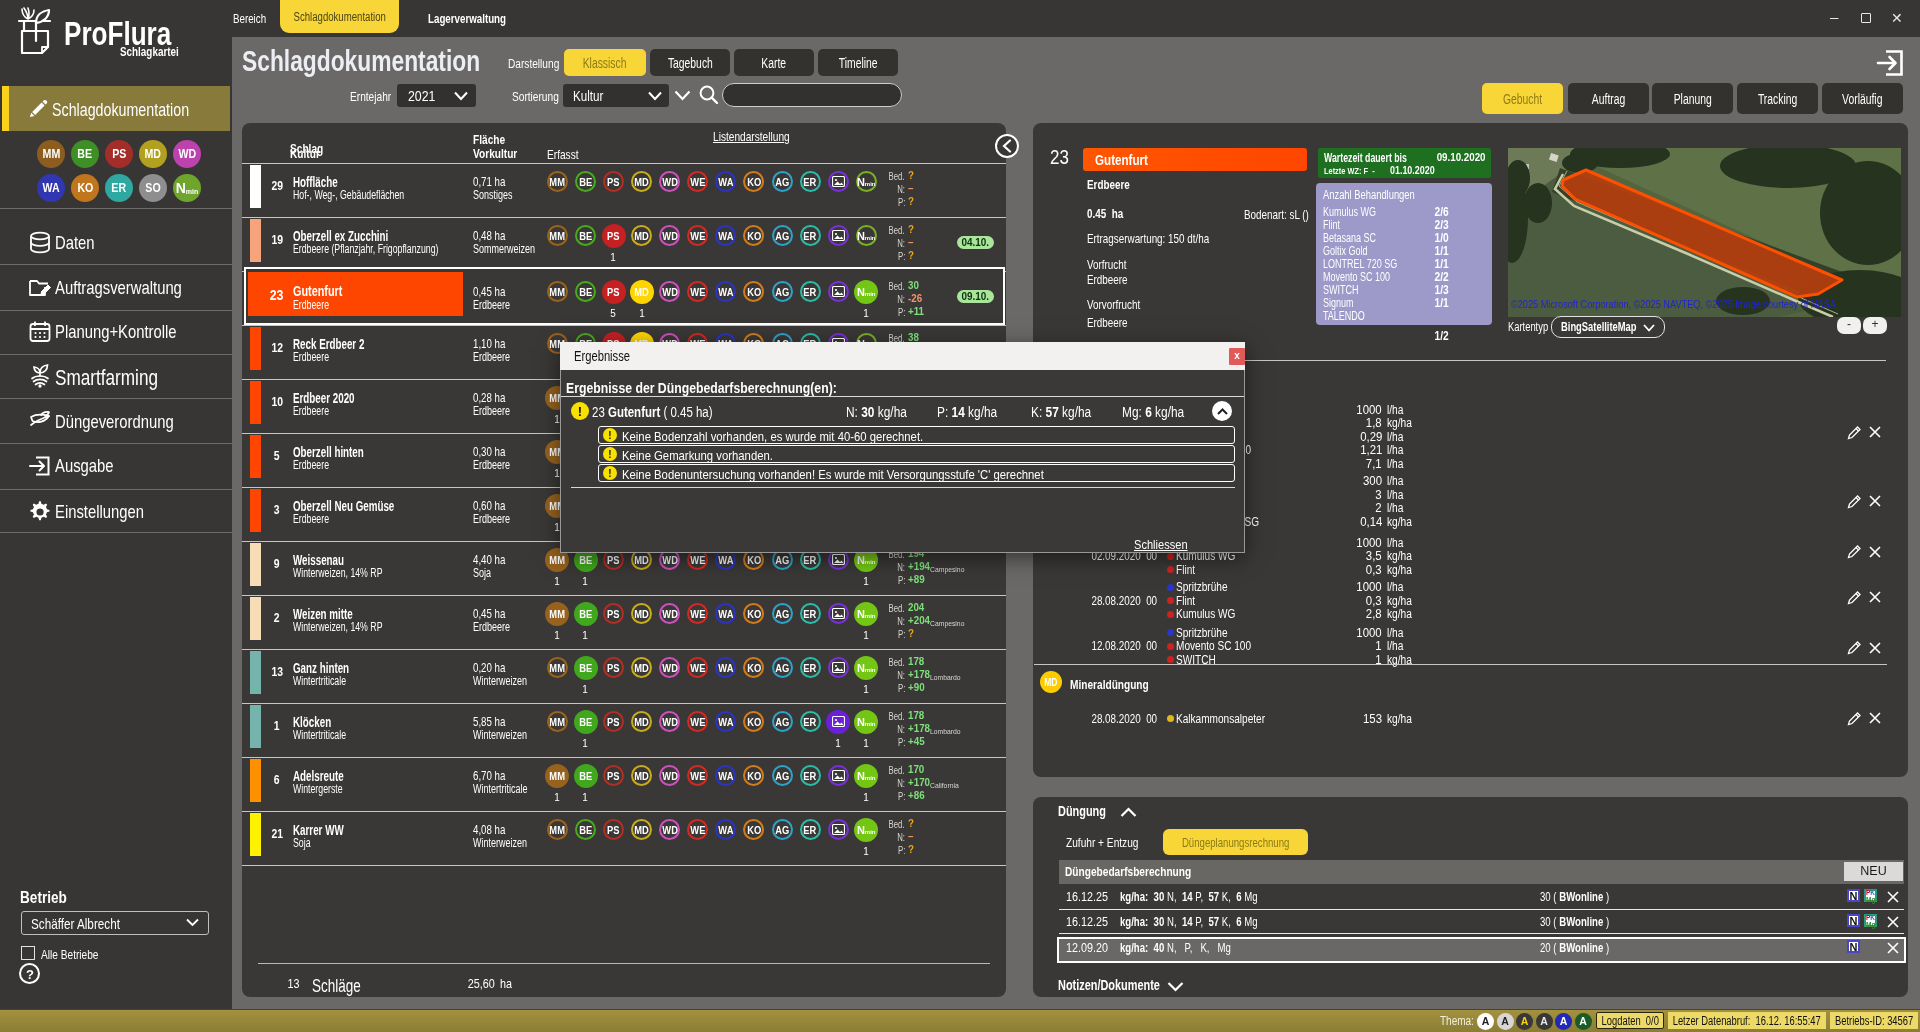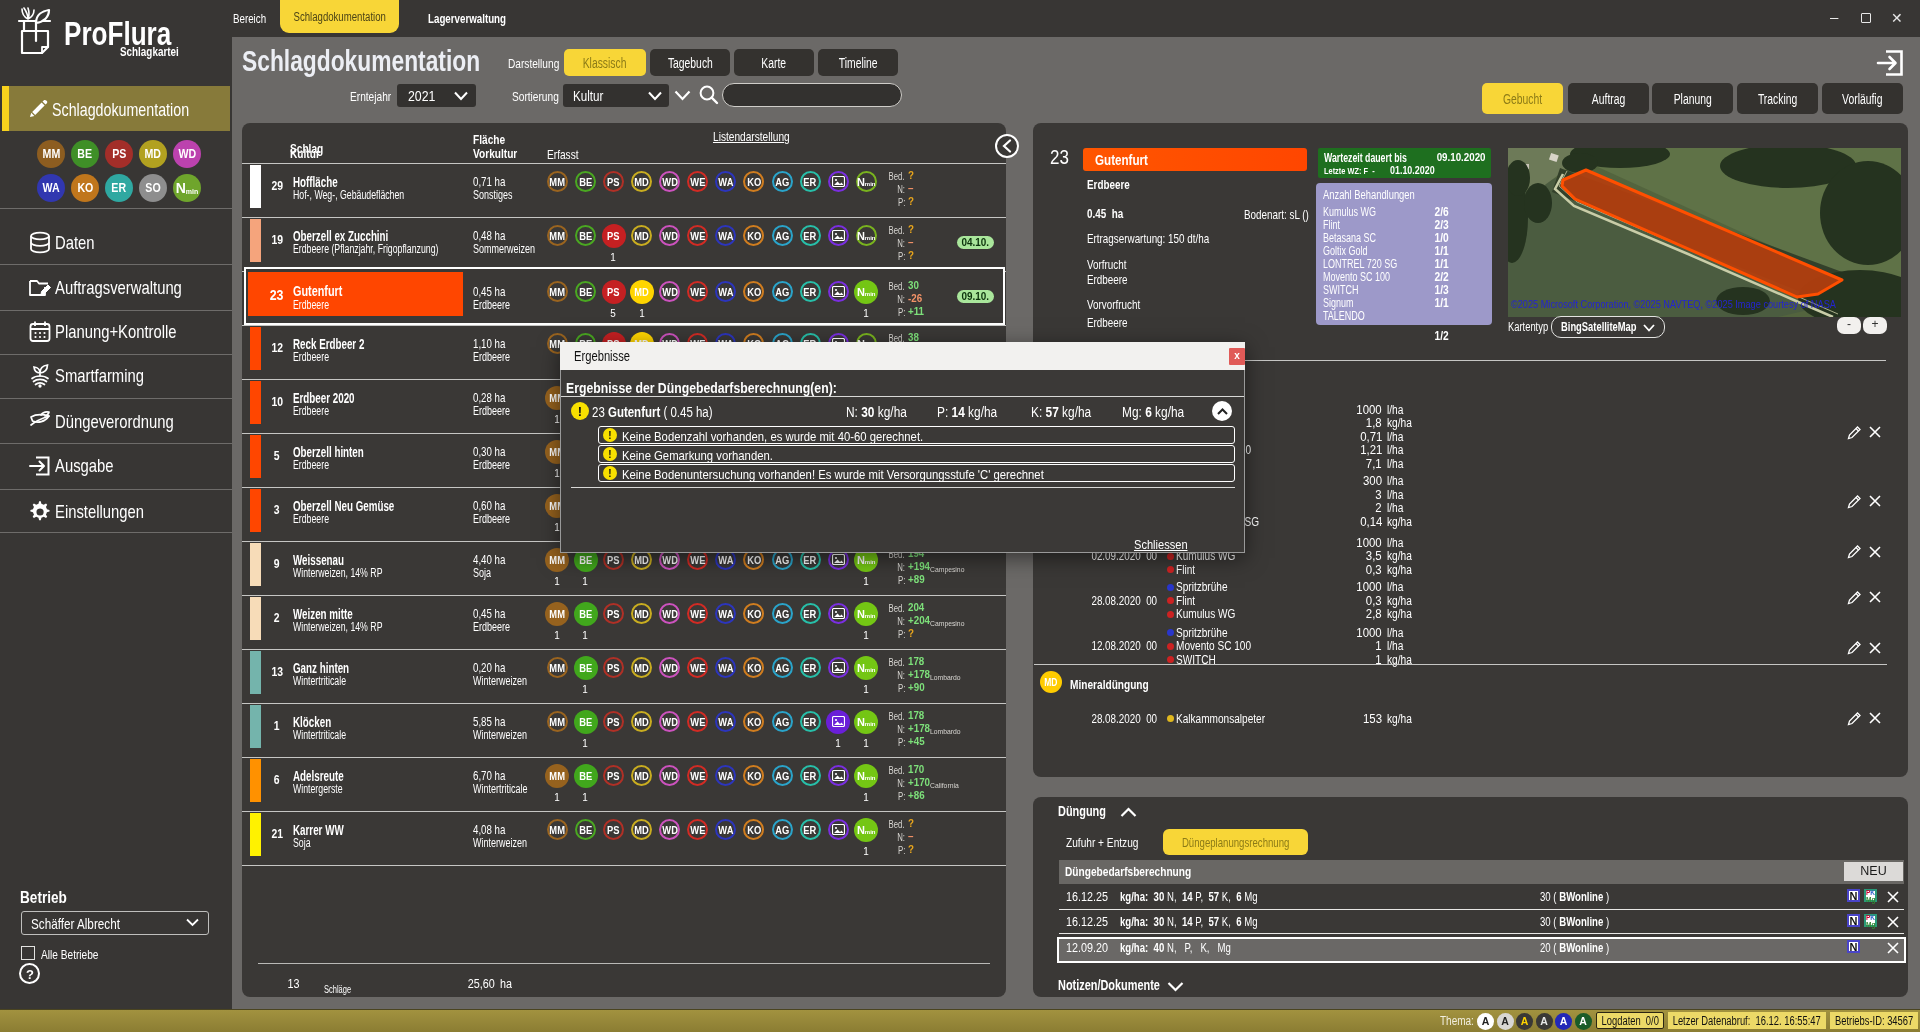--- a/index.html
+++ b/index.html
@@ -133,21 +133,21 @@
     <div class="t" style="left:55.0px;top:321.0px;font-size:19px;"><span style="transform:scaleX(0.78);transform-origin:0 50%;">Planung+Kontrolle</span></div>
     <svg class="ico" style="left:28px;top:364px;" width="24" height="24" viewBox="0 0 24 24">
       <g fill="none" stroke="#fff" stroke-width="1.7" stroke-linecap="round">
         <path d="M12 12 V7 M12 9 C12 4 15 1.5 19.5 1 C19.3 6 16.5 8.7 12 9 Z M12 9 C12 5.5 10 3.5 6 3 C6.3 7 8.5 8.8 12 9 Z"></path>
         <path d="M4 14.5 C6 12.8 9 12 12 12 C15 12 18 12.8 20 14.5"></path>
         <path d="M5.5 17.5 C7.3 16 9.6 15.3 12 15.3 C14.4 15.3 16.7 16 18.5 17.5"></path>
         <path d="M7.5 20.5 C8.8 19.4 10.3 18.8 12 18.8 C13.7 18.8 15.2 19.4 16.5 20.5"></path>
         <circle cx="12" cy="22" r="0.8" fill="#fff"></circle>
       </g>
     </svg>
-    <div class="t" style="left:55.0px;top:365.0px;font-size:19px;"><span style="transform:scaleX(0.78);transform-origin:0 50%;">Smartfarming</span></div>
+    <div class="t" style="left:55.0px;top:365.0px;font-size:22px;"><span style="transform:scaleX(0.78);transform-origin:0 50%;">Smartfarming</span></div>
     <svg class="ico" style="left:28px;top:410px;" width="24" height="24" viewBox="0 0 24 24">
       <g fill="none" stroke="#fff" stroke-width="1.7" stroke-linecap="round" stroke-linejoin="round">
         <path d="M3 7 C8 4 14 4 21 6 C17 12 10 13.5 4.5 11 Z"></path>
         <path d="M21 6 C15 8 9 10 3 15"></path>
         <path d="M13 5 C14.5 2.5 17.5 1.5 21 2 C20.5 4 19 5.5 17 6"></path>
       </g>
     </svg>
     <div class="t" style="left:55.0px;top:411.0px;font-size:19px;"><span style="transform:scaleX(0.78);transform-origin:0 50%;">Düngeverordnung</span></div>
     <svg class="ico" style="left:28px;top:454px;" width="24" height="24" viewBox="0 0 24 24">
       <g fill="none" stroke="#fff" stroke-width="2">
@@ -1275,21 +1275,21 @@
       </div>
     </div>
     <div class="t" style="left:908.0px;top:842.9px;font-size:11.5px;"><span style="transform:scaleX(0.85);transform-origin:0 50%;"><span class="qm">?</span></span></div>
     <div class="row-line" style="left:242px;top:865px;"></div>
     <div class="sep" style="left:258px;top:963px;width:732px;"></div>
     <div class="t" style="left:284.0px;top:976.0px;font-size:13.5px;">
       <div style="width:20px;display:flex;justify-content:center;">
         <span style="transform:scaleX(0.8);transform-origin:50% 50%;">13</span>
       </div>
     </div>
-    <div class="t" style="left:324px;top:976.0px;font-size:10px;margin-top:8px;"><span style="transform:scaleX(0.75);transform-origin:0 50%;">Schläge</span></div>
+    <div class="t" style="left:312px;top:976.0px;font-size:18px;"><span style="transform:scaleX(0.75);transform-origin:0 50%;">Schläge</span></div>
     <div class="t" style="left:422.0px;top:976.0px;font-size:13.5px;">
       <div style="width:73px;display:flex;justify-content:flex-end;">
         <span style="transform:scaleX(0.8);transform-origin:100% 50%;">25,60</span>
       </div>
     </div>
     <div class="t" style="left:500.0px;top:976.0px;font-size:13.5px;"><span style="transform:scaleX(0.8);transform-origin:0 50%;">ha</span></div>
     <div class="abs panel" style="left:1033px;top:123px;width:875px;height:654px;"></div>
     <div class="t" style="left:1050.0px;top:146.0px;font-size:20px;"><span style="transform:scaleX(0.85);transform-origin:0 50%;">23</span></div>
     <div class="abs" style="left:1083px;top:148px;width:224px;height:23px;border-radius:3px;background:linear-gradient(90deg,#ff5600,#ff4600);"></div>
     <div class="t b" style="left:1095.0px;top:151.0px;font-size:15.5px;"><span style="transform:scaleX(0.75);transform-origin:0 50%;">Gutenfurt</span></div>
@@ -1421,21 +1421,21 @@
     <div class="t" style="left:1334.0px;top:416.1px;font-size:12px;">
       <div style="width:48px;display:flex;justify-content:flex-end;">
         <span style="transform:scaleX(0.95);transform-origin:100% 50%;">1,8</span>
       </div>
     </div>
     <div class="t" style="left:1387.0px;top:416.1px;font-size:12px;"><span style="transform:scaleX(0.85);transform-origin:0 50%;">kg/ha</span></div>
     <div class="abs" style="left:1167.0px;top:433.2px;width:7px;height:7px;border-radius:50%;background:#cc2222;"></div>
     <div class="t" style="left:1176.0px;top:429.7px;font-size:12px;"><span style="transform:scaleX(0.84);transform-origin:0 50%;">Flint</span></div>
     <div class="t" style="left:1334.0px;top:429.7px;font-size:12px;">
       <div style="width:48px;display:flex;justify-content:flex-end;">
-        <span style="transform:scaleX(0.95);transform-origin:100% 50%;">0,71</span>
+        <span style="transform:scaleX(0.95);transform-origin:100% 50%;">0,29</span>
       </div>
     </div>
     <div class="t" style="left:1387.0px;top:429.7px;font-size:12px;"><span style="transform:scaleX(0.85);transform-origin:0 50%;">l/ha</span></div>
     <div class="abs" style="left:1167.0px;top:446.8px;width:7px;height:7px;border-radius:50%;background:#cc2222;"></div>
     <div class="t" style="left:1176.0px;top:443.3px;font-size:12px;"><span style="transform:scaleX(0.84);transform-origin:0 50%;">Movento SC 100</span></div>
     <div class="t" style="left:1334.0px;top:443.3px;font-size:12px;">
       <div style="width:48px;display:flex;justify-content:flex-end;">
         <span style="transform:scaleX(0.95);transform-origin:100% 50%;">1,21</span>
       </div>
     </div>

